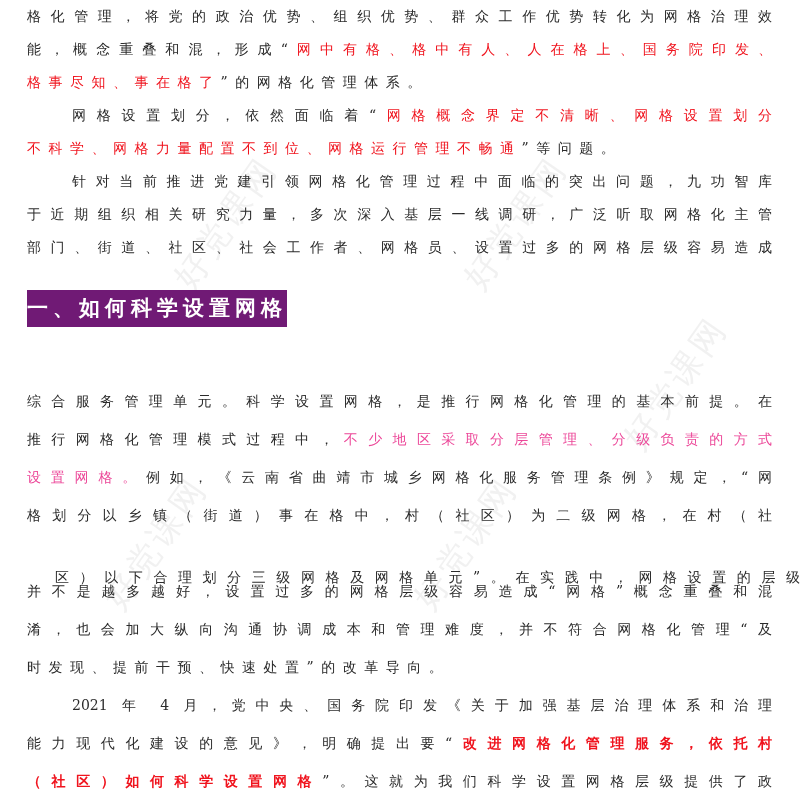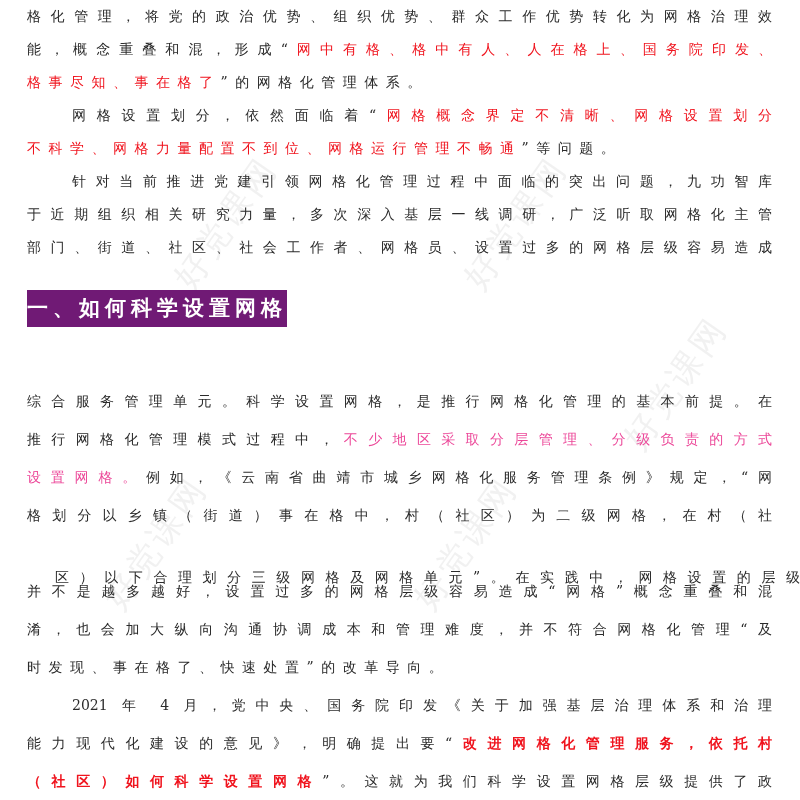--- a/index.html
+++ b/index.html
@@ -119,21 +119,21 @@
   <div class="line" style="top:562px;margin-left:28px;">
     <span>区）以下合理划分三级网格及网格单元”。在实践中，网格设置的层级</span>
   </div>
   <div class="line" style="top:576px;">
     <span>并不是越多越好，设置过多的网格层级容易造成“网格”概念重叠和混</span>
   </div>
   <div class="line" style="top:614px;">
     <span>淆，也会加大纵向沟通协调成本和管理难度，并不符合网格化管理“及</span>
   </div>
   <div class="line last" style="top:652px;">
-    <span>时发现、事在格了、快速处置”的改革导向。</span>
+    <span>时发现、提前干预、快速处置”的改革导向。</span>
   </div>
   <div class="line indent" style="top:690px;">
     <span>2021 年 4 月，党中央、国务院印发《关于加强基层治理体系和治理</span>
   </div>
   <div class="line" style="top:728px;">
     <span>能力现代化建设的意见》，明确提出要“</span><span class="red bold">改进网格化管理服务，依托村</span>
   </div>
   <div class="line" style="top:766px;">
     <span class="red bold">（社区）如何科学设置网格</span><span>”。这就为我们科学设置网格层级提供了政</span>
   </div>

